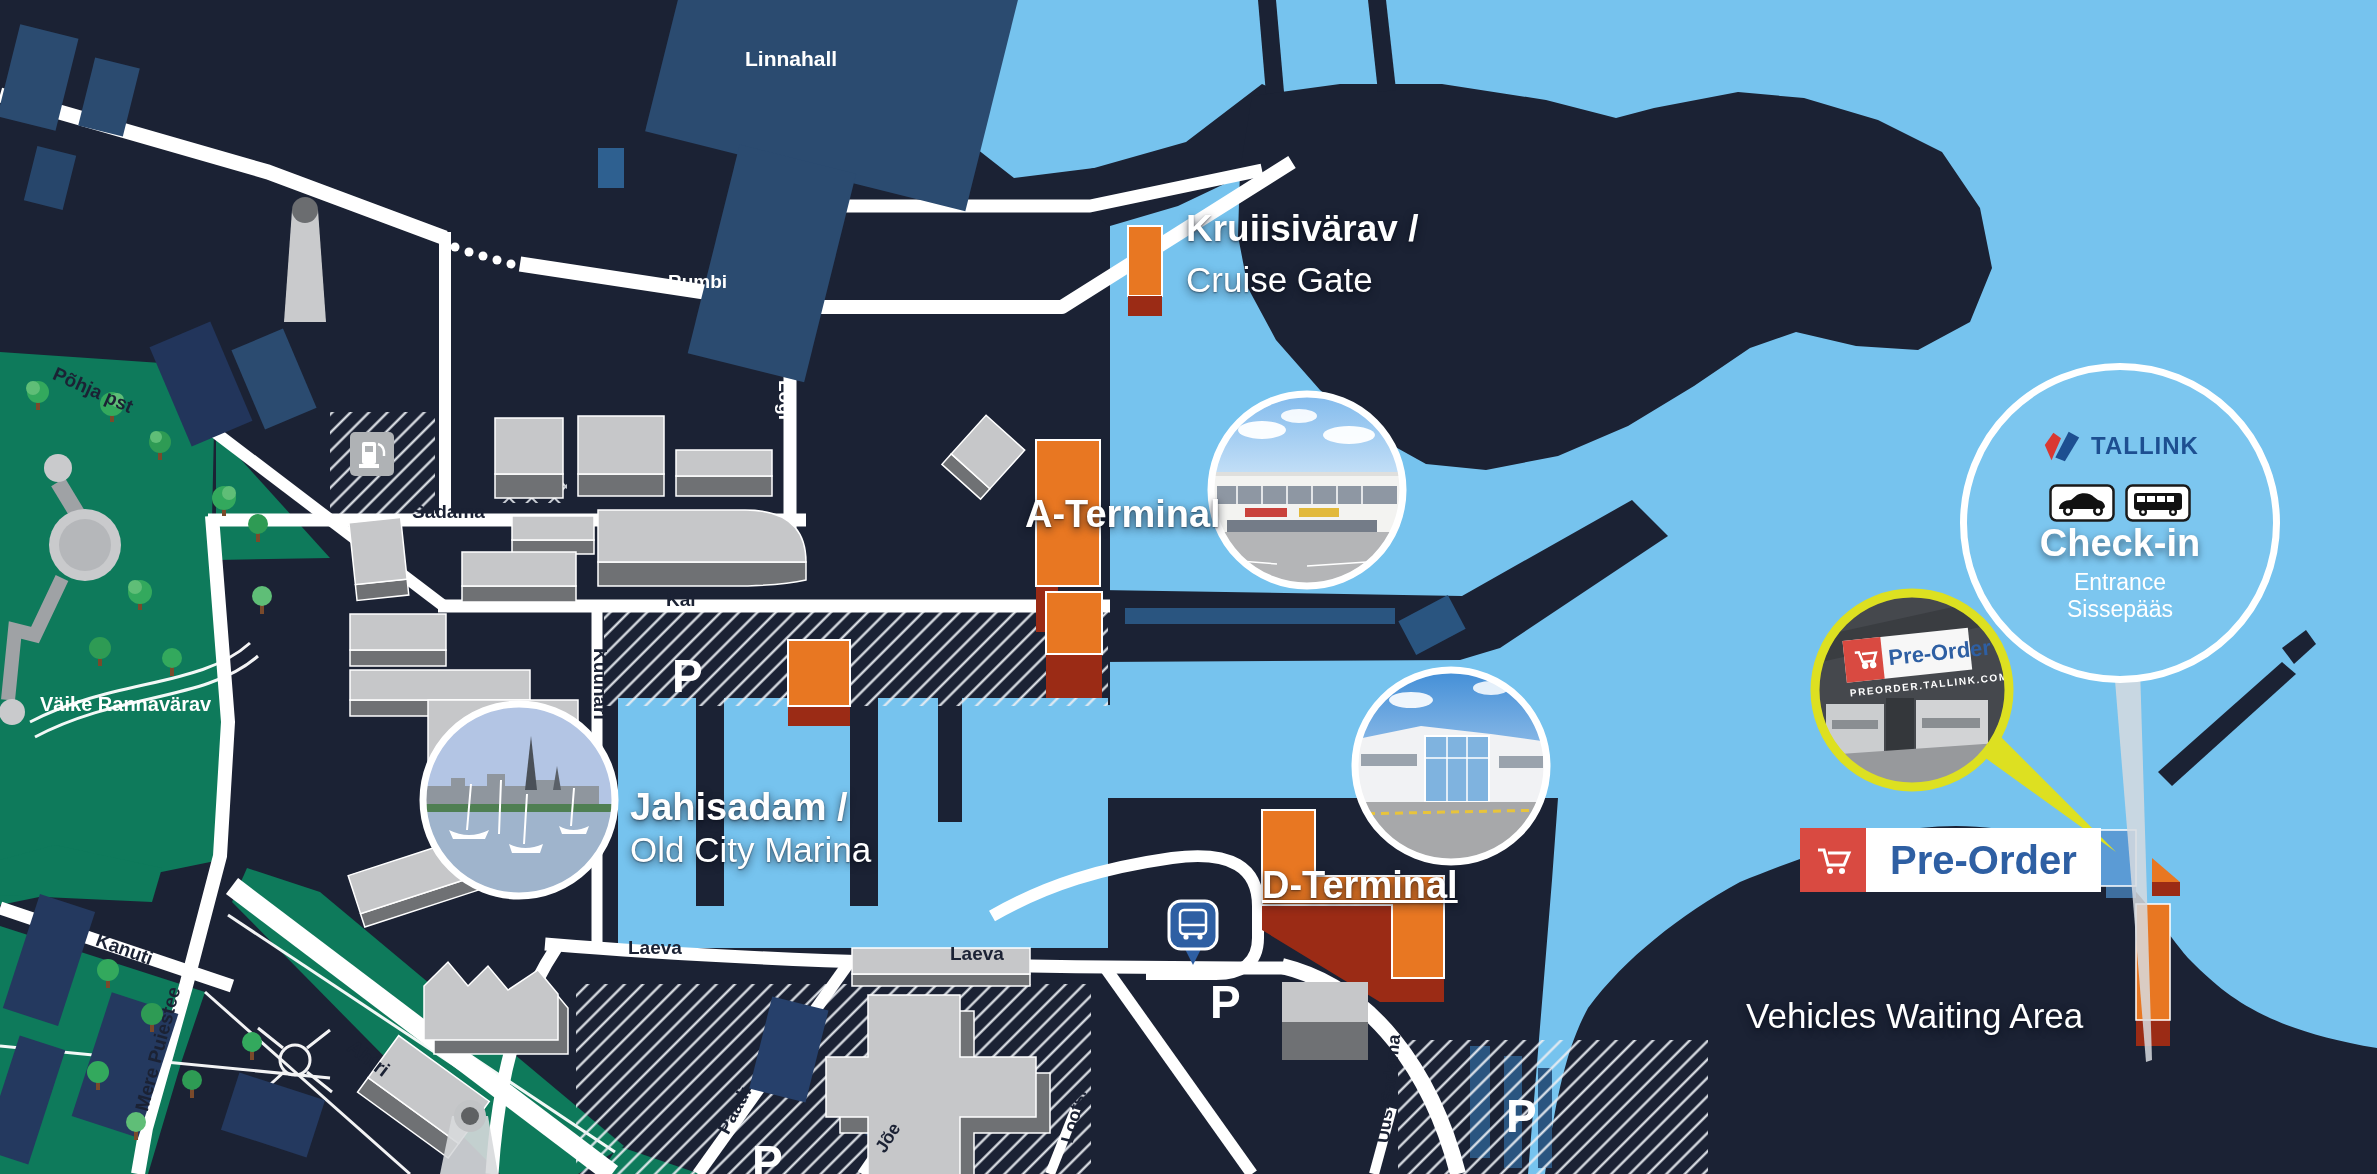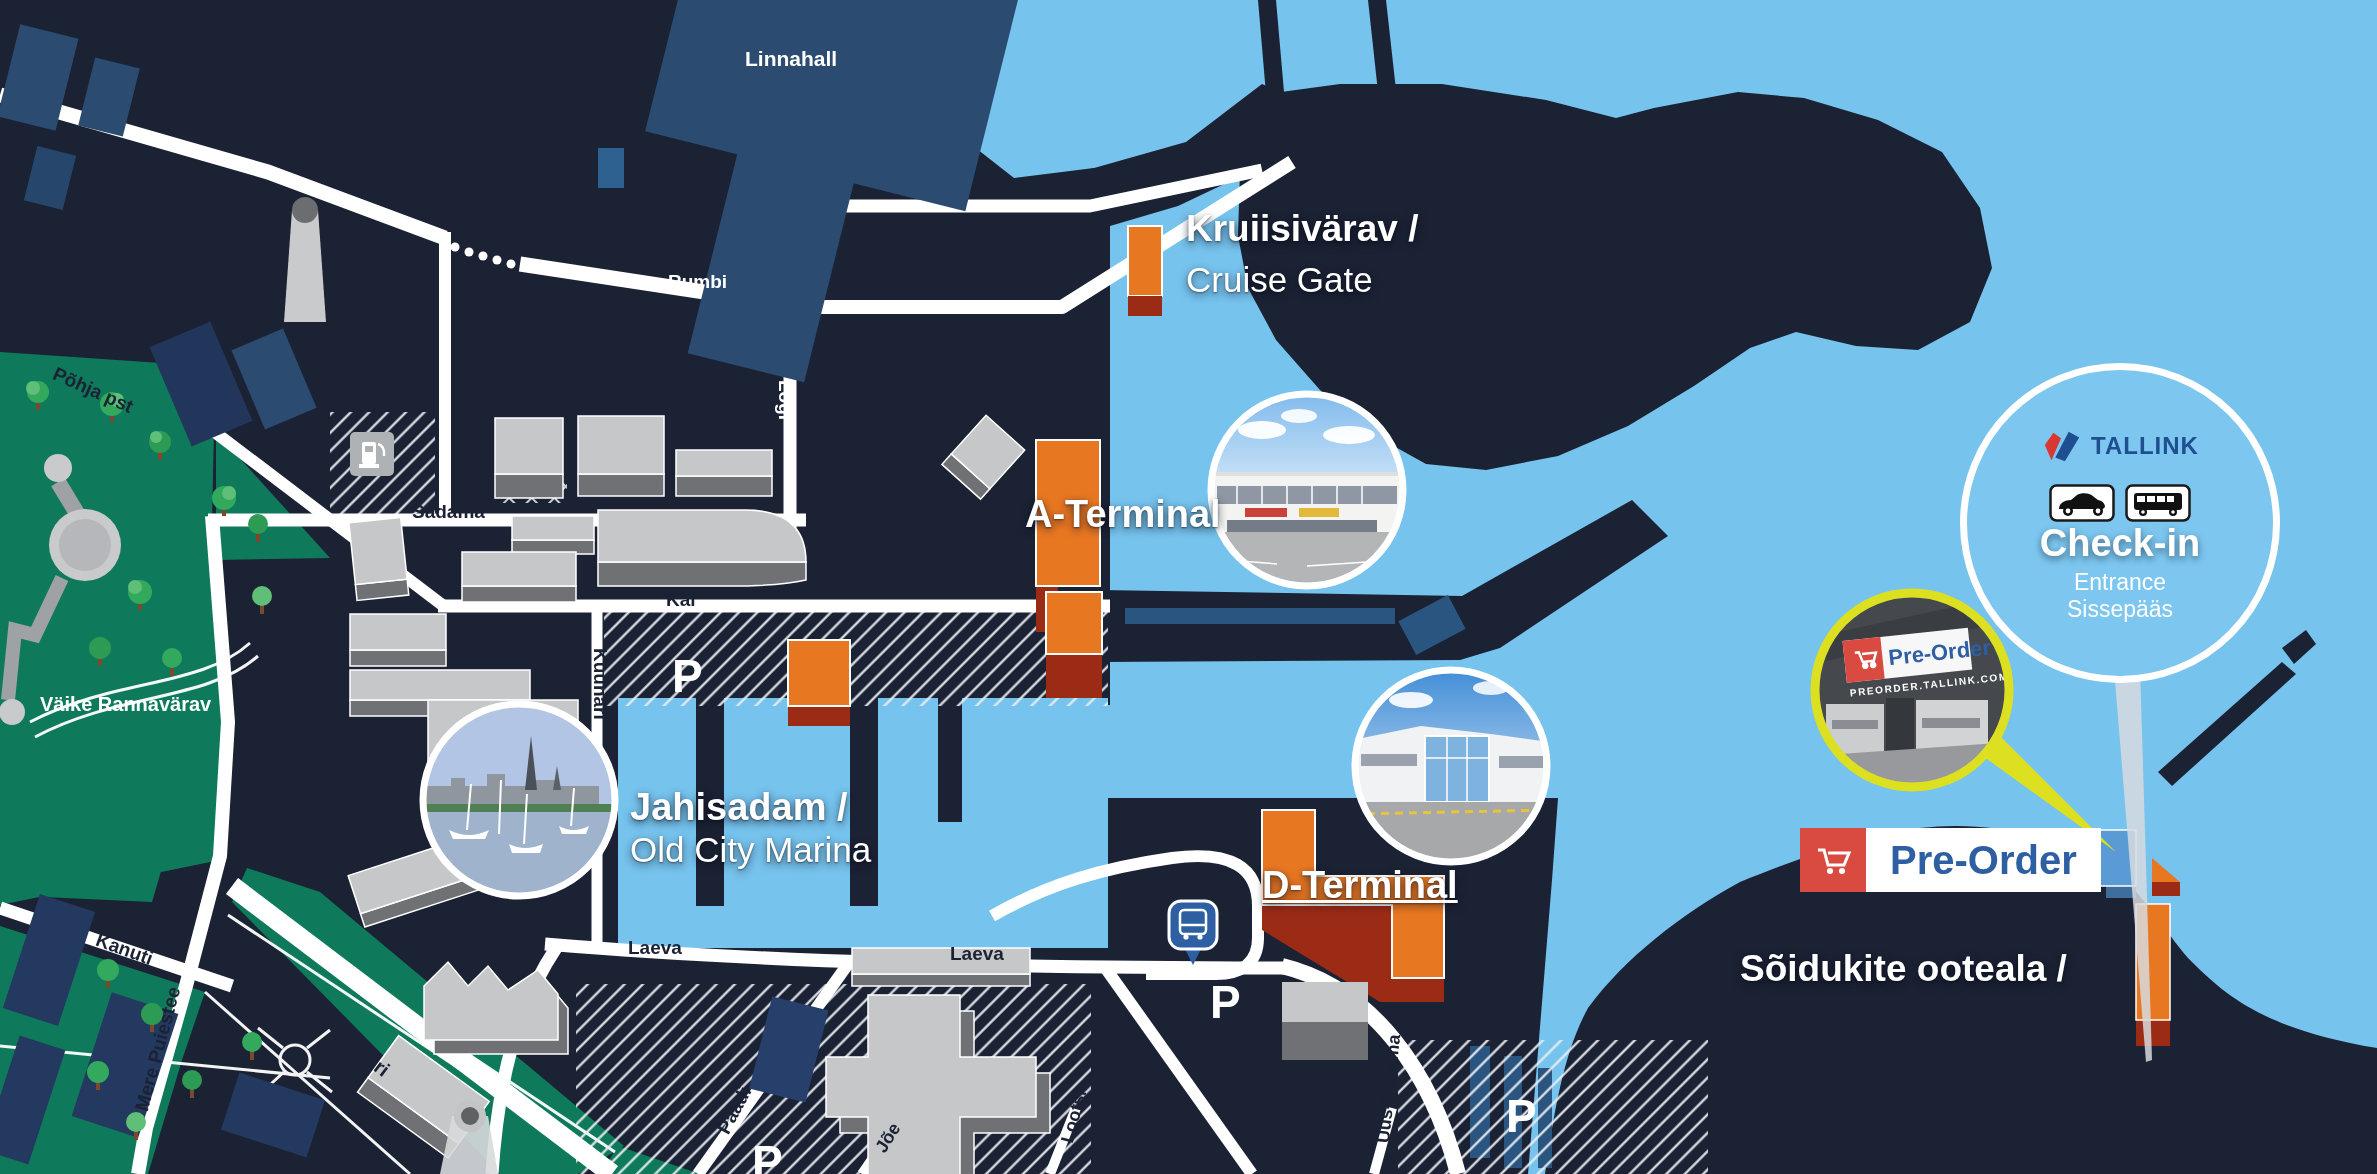--- a/index.html
+++ b/index.html
@@ -535,21 +535,21 @@
 <div class="lbl st" style="left:714px;top:1128px;transform:rotate(-62deg);transform-origin:left top;">Paadi</div>
 <div class="lbl st" style="left:872px;top:1146px;font-size:18px;transform:rotate(-58deg);transform-origin:left top;">Jõe</div>
 <div class="lbl st" style="left:1058px;top:1140px;font-size:18px;transform:rotate(-75deg);transform-origin:left top;">Lootsi</div>
 <div class="lbl st" style="left:1374px;top:1142px;font-size:18px;transform:rotate(-84deg);transform-origin:left top;">Uus-Sadama</div>
 
 <div class="lbl pmark" style="left:672px;top:652px;">P</div>
 <div class="lbl pmark" style="left:1210px;top:978px;">P</div>
 <div class="lbl pmark" style="left:752px;top:1138px;">P</div>
 <div class="lbl pmark" style="left:1506px;top:1092px;">P</div>
 
-<div class="lbl big" style="left:1740px;top:950px;font-size:37px;">Sõidukite ooteala /</div>
+<div class="lbl big2" style="left:1746px;top:998px;">Vehicles Waiting Area</div>
 
 <div class="checkin" style="left:1960px;top:363px;">
   <div class="ci-brand">
     <svg width="42" height="36" viewBox="0 0 44 36">
       <path d="M4 17 L13 4 L21 10 L11 33 Z" fill="#D93832"></path>
       <path d="M15 30 L29 3 L40 9 L25 34 Z" fill="#1D4F91"></path>
     </svg>
     <span>TALLINK</span>
   </div>
   <div class="ci-signs">

